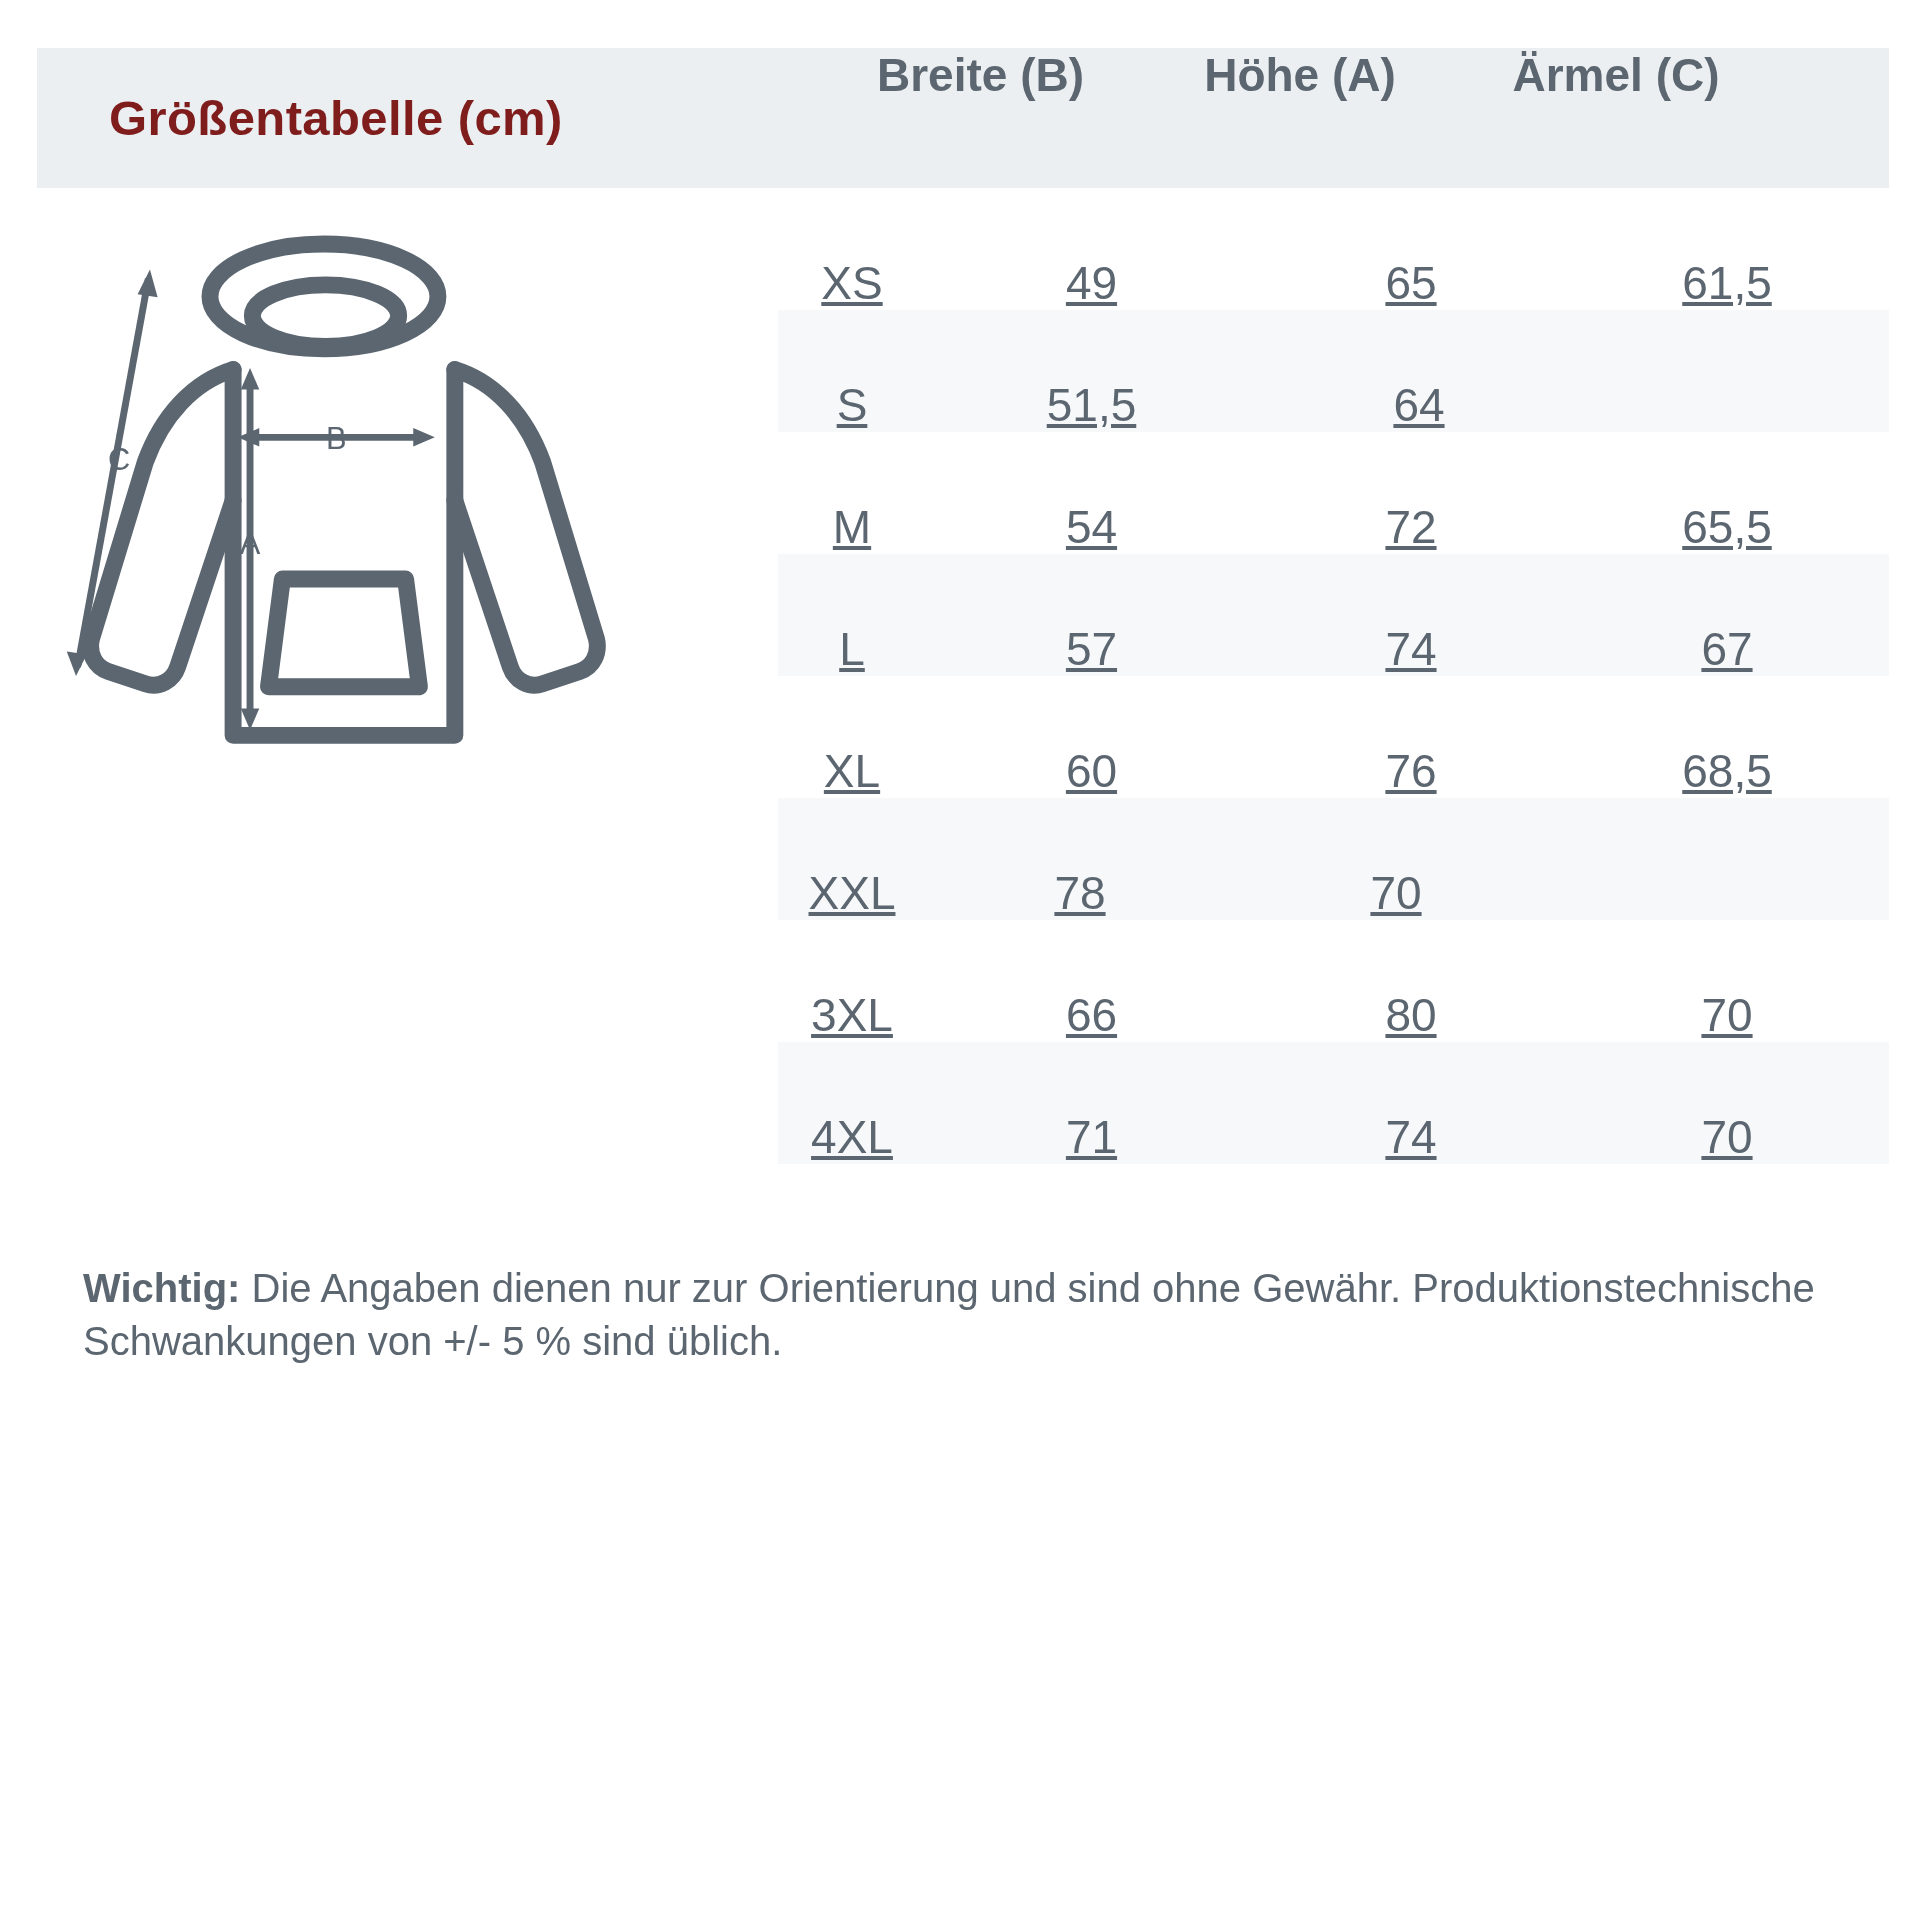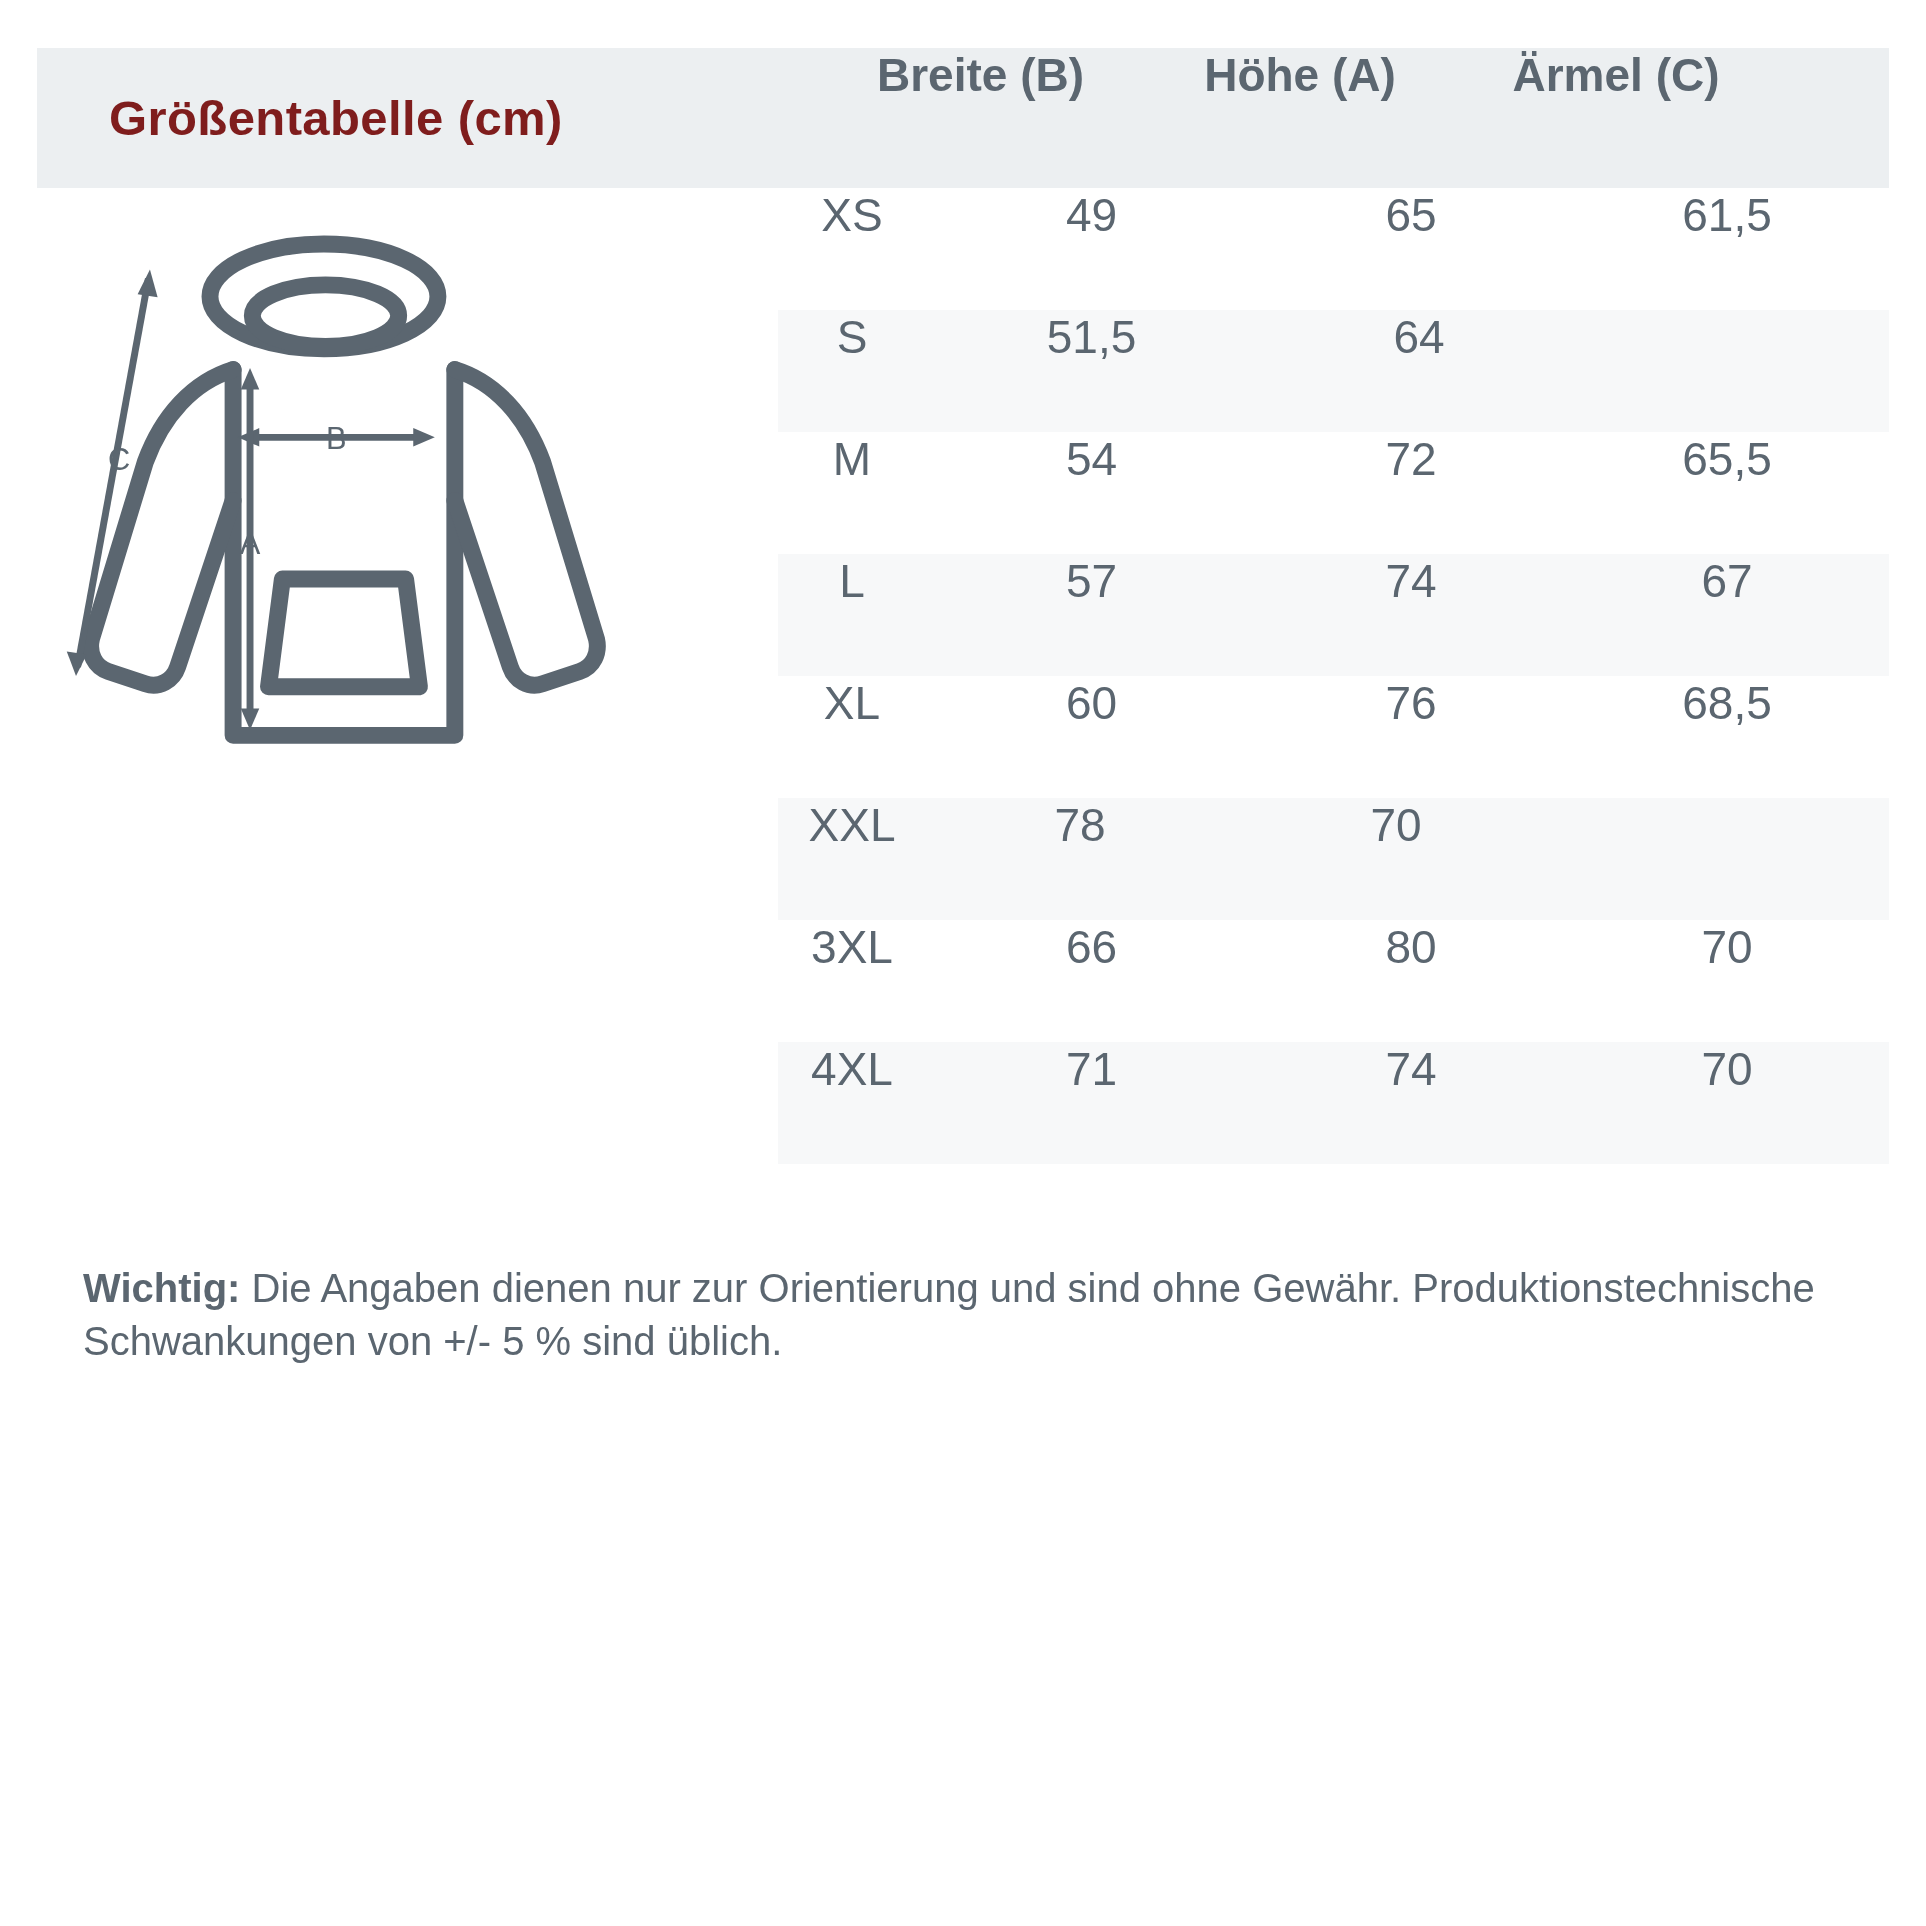--- a/index.html
+++ b/index.html
@@ -65,23 +65,24 @@
 
   
   .table {
     position: absolute;
     left: 778px;
     top: 188px;
     width: 1111px;
   }
   .row {
     display: flex;
-    align-items: flex-start;
+    align-items: flex-end;
     height: 122px;
     width: 100%;
+    text-decoration: underline;
   }
   .row.alt { background: #f7f8f9; }
   .cell {
     font-size: 46px;
     color: #5b6670;
     text-align: center;
     white-space: nowrap;
   }
   .cell.size  { width: 148px; }
   .cell.val1  { width: 331px; }

